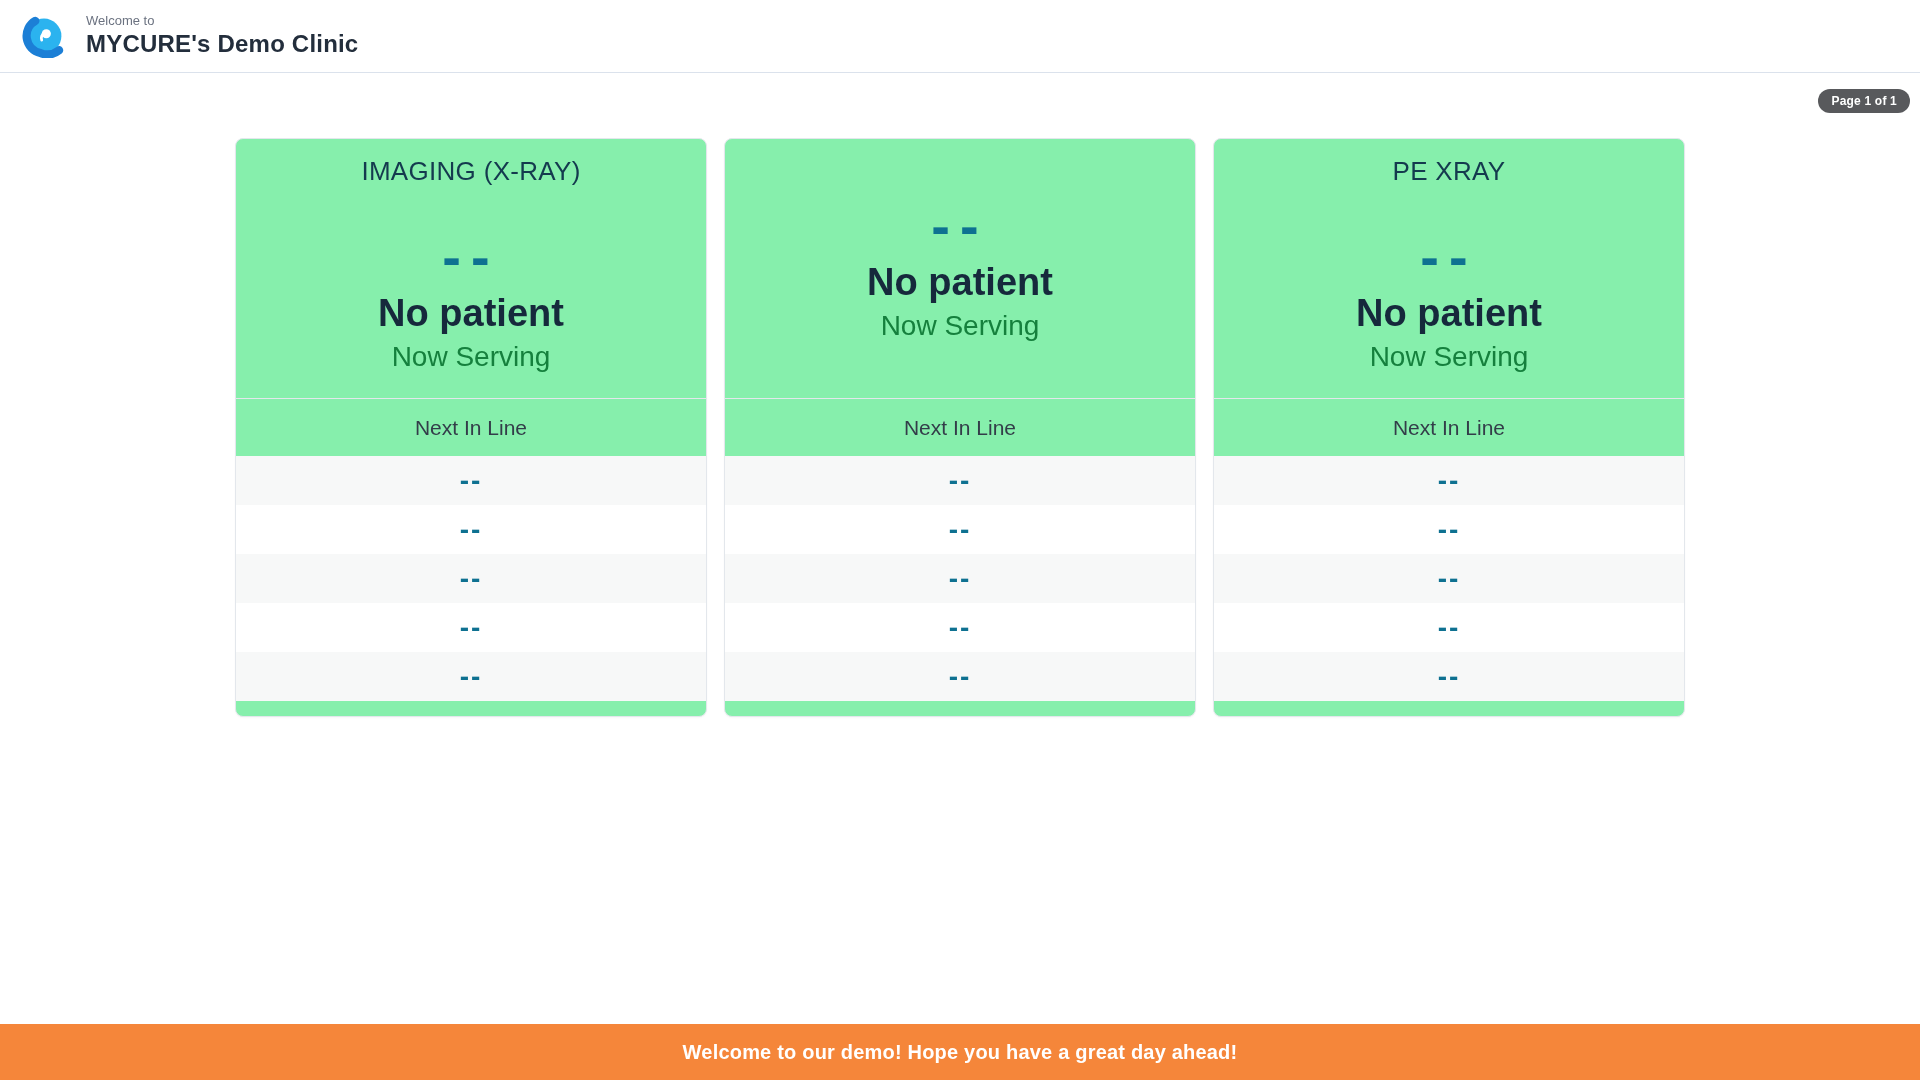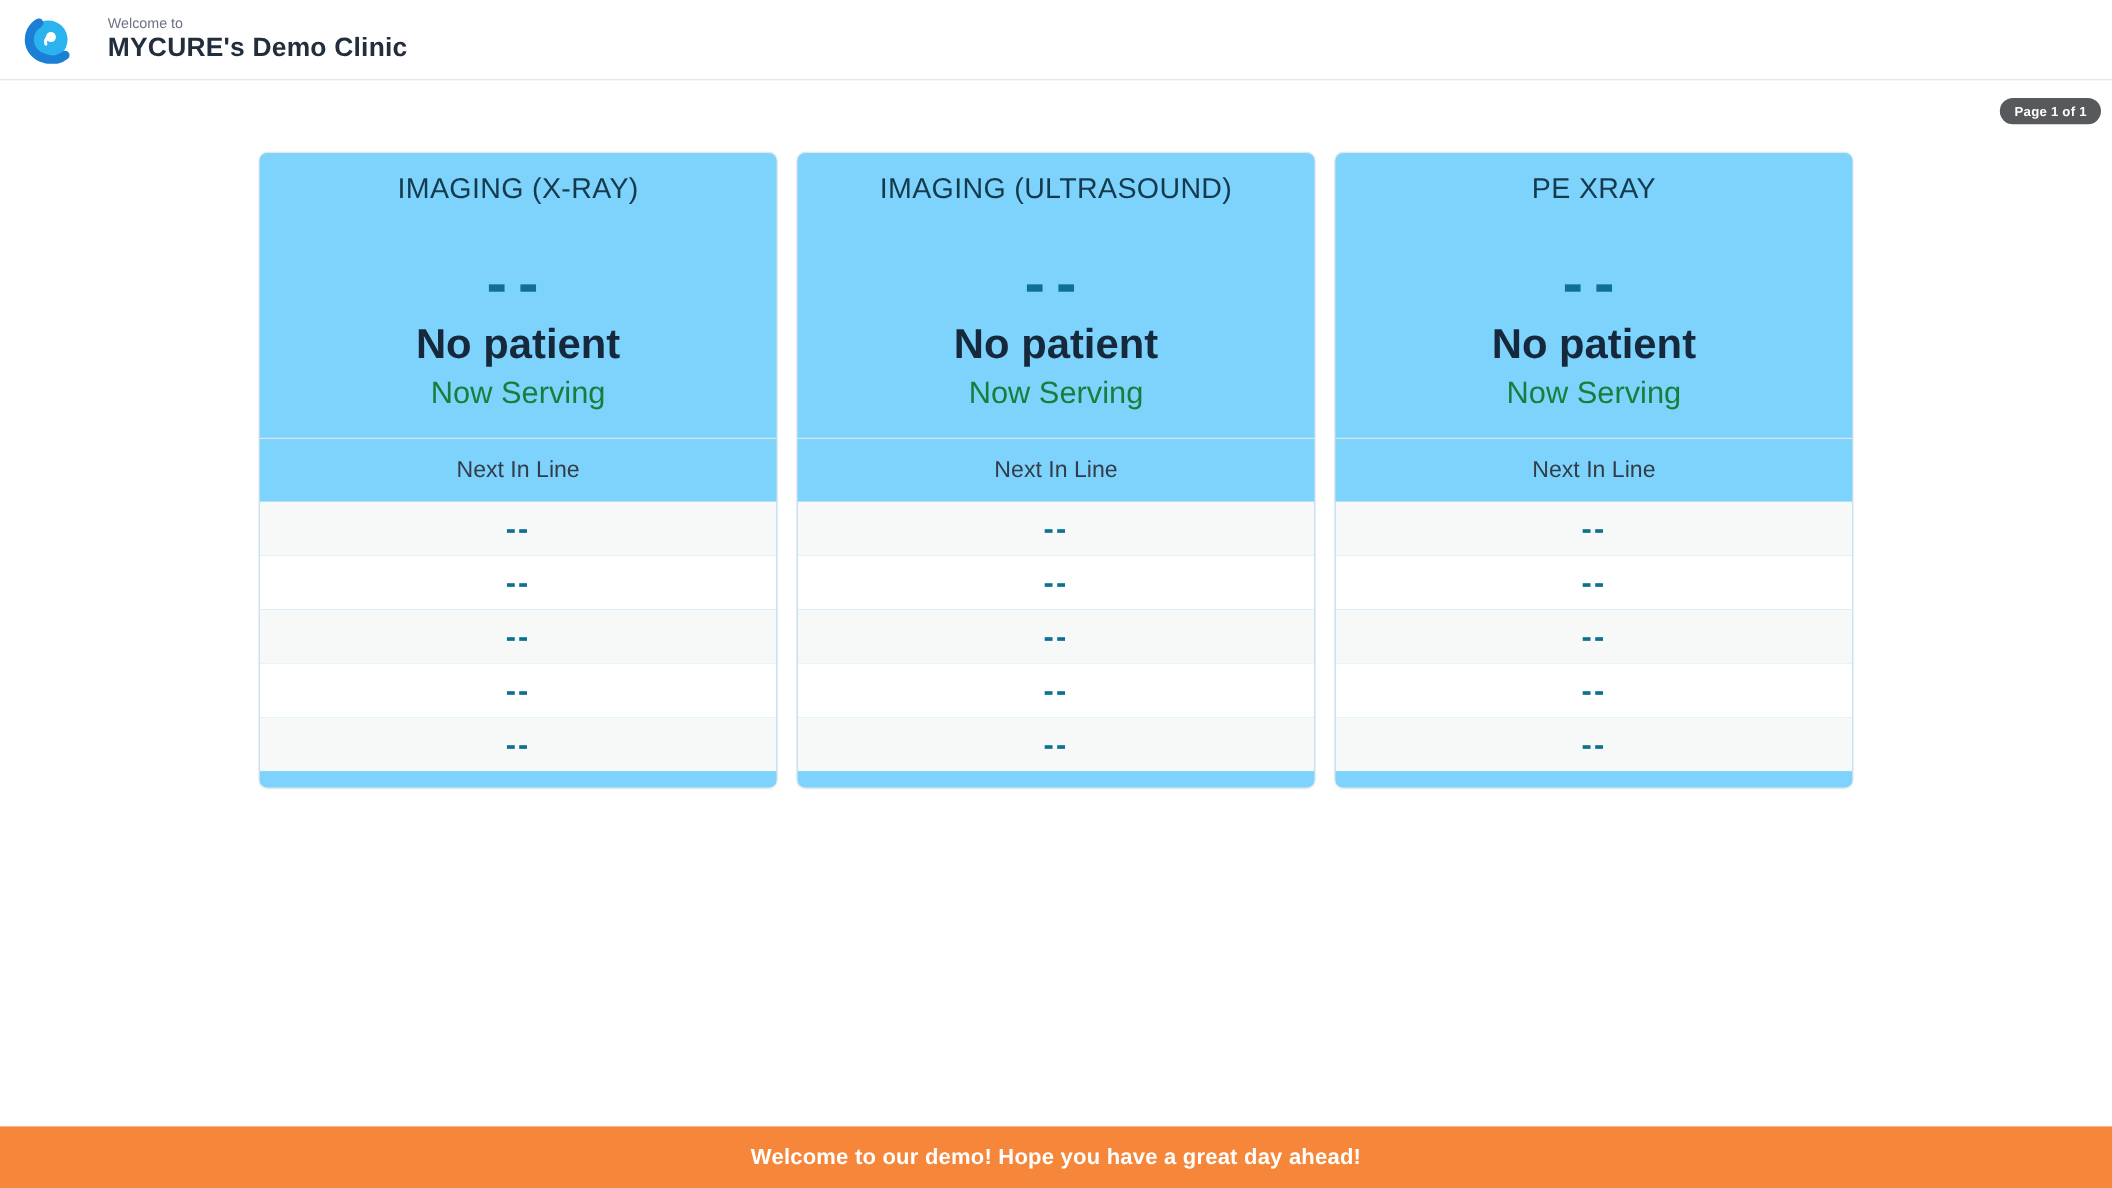--- a/index.html
+++ b/index.html
@@ -22,21 +22,21 @@
     font-family:"Liberation Sans", sans-serif;
     position:relative;
   }
 
   
   .header{
     position:absolute;top:0;left:0;right:0;height:73px;
     background:#fff;border-bottom:1px solid var(--header-border);
     display:flex;align-items:center;
   }
-  .brand{display:flex;align-items:center;gap:32px;padding-left:22px;}
+  .brand{display:flex;align-items:center;gap:20px;padding-left:22px;}
   .logo{width:44px;height:44px;flex:0 0 auto;}
   .brand-text{display:flex;flex-direction:column;line-height:1.25;}
   .welcome-label{font-size:13px;color:#6b7280;font-weight:400;}
   .clinic-name{font-size:24px;font-weight:700;color:#232e3c;letter-spacing:.2px;}
   .clock{margin-left:auto;text-align:right;padding-right:14px;line-height:1.2;}
   .clock-time{font-size:30px;font-weight:700;color:#1c2735;}
   .clock-date{font-size:15px;color:#4b5563;margin-top:1px;}
 
   
   .page-badge{
@@ -47,21 +47,21 @@
     letter-spacing:.2px;
   }
 
   
   .cards{
     position:absolute;top:138px;left:0;right:0;
     display:flex;justify-content:center;gap:17px;
   }
   .card{
     width:472px;
-    background:#7dd3fc;
+    background:#86efac;
     border:1px solid var(--border-light);
     border-radius:8px;
     overflow:hidden;
     padding-bottom:15px;
     box-shadow:0 1px 2px rgba(16,24,40,.03);
   }
   .card-top{
     height:259px;
     padding-top:17px;
     text-align:center;
@@ -145,21 +145,20 @@
       <div class="next-row">--</div>
       <div class="next-row">--</div>
       <div class="next-row">--</div>
       <div class="next-row">--</div>
       <div class="next-row">--</div>
     </div>
   </div>
 
   <div class="card">
     <div class="card-top">
-      <div class="queue-title">IMAGING (ULTRASOUND)</div>
       <div class="ticket-dashes">--</div>
       <div class="patient-name">No patient</div>
       <div class="serving-label">Now Serving</div>
     </div>
     <hr class="card-divider">
     <div class="next-header">Next In Line</div>
     <div>
       <div class="next-row">--</div>
       <div class="next-row">--</div>
       <div class="next-row">--</div>

